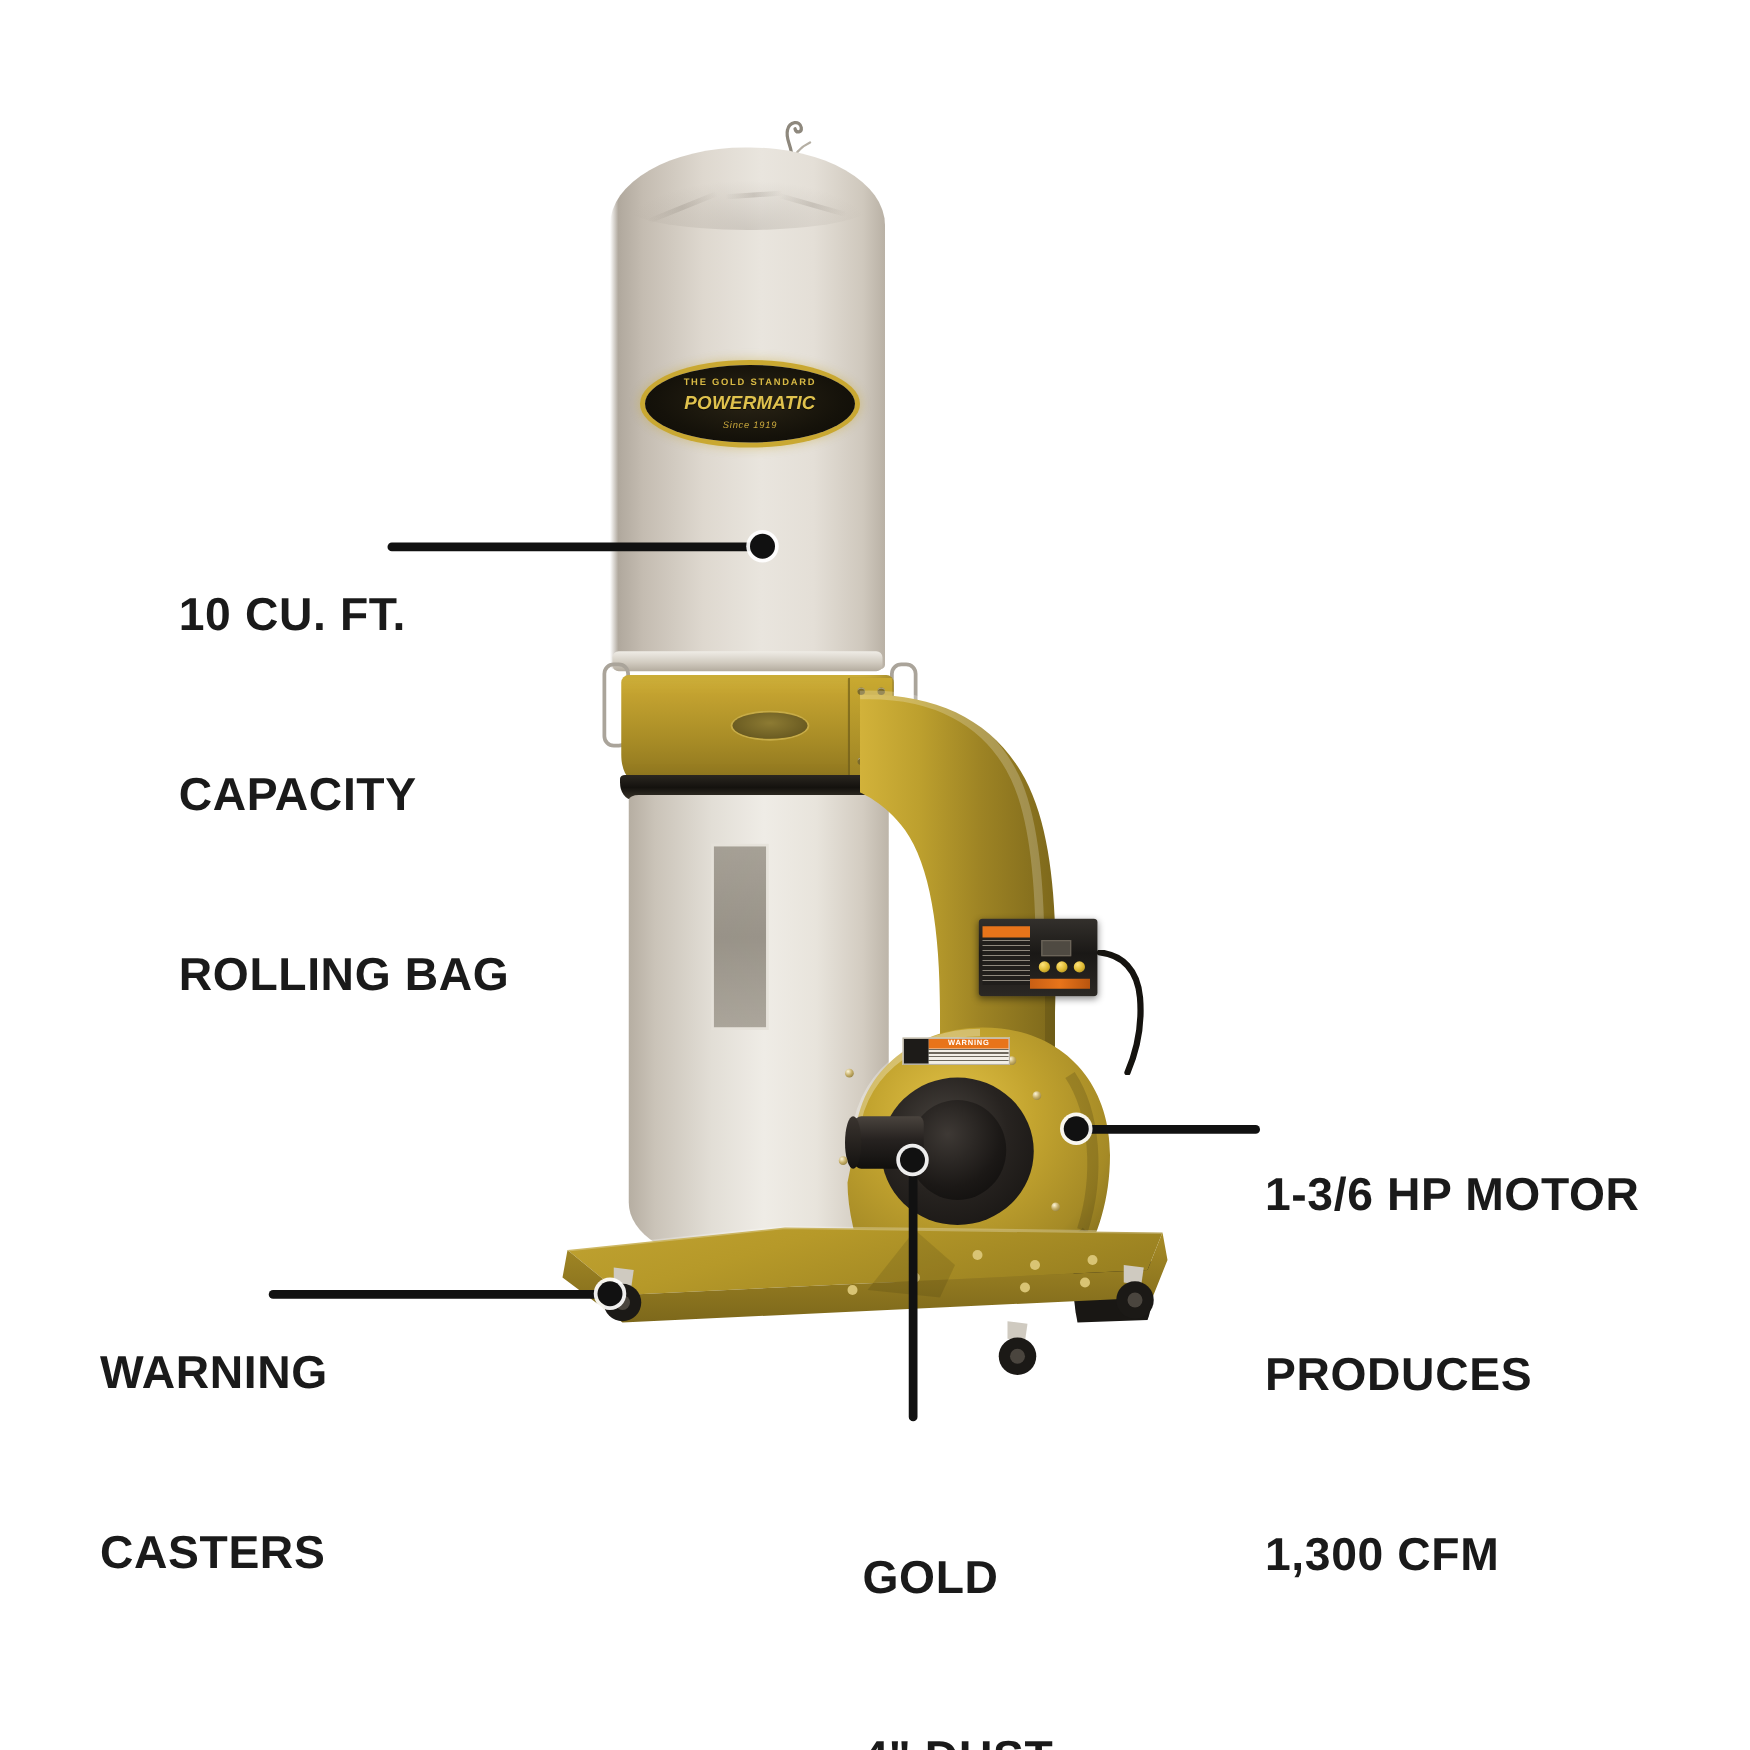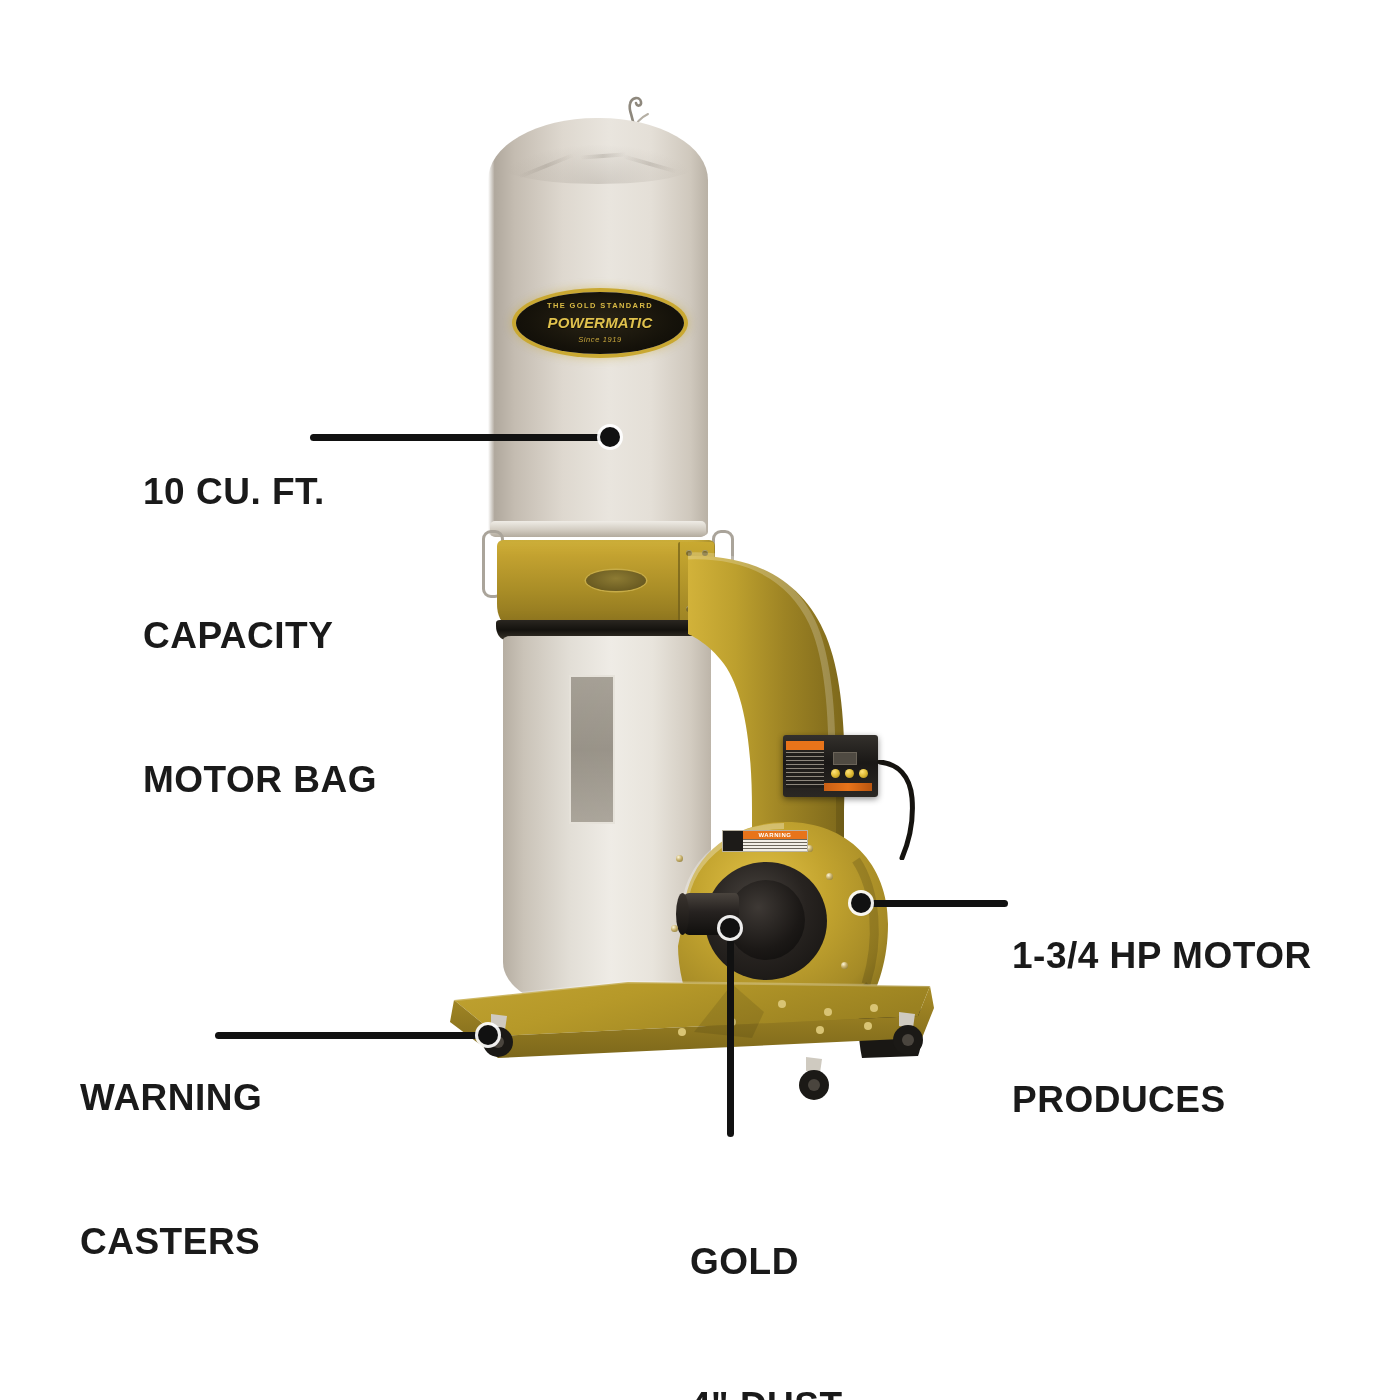--- a/index.html
+++ b/index.html
@@ -537,26 +537,27 @@
 
   <div class="leader leader-h" id="leader-casters"></div>
   <div class="leader-dot" id="leader-casters-dot"></div>
 
   <div class="leader leader-v" id="leader-ports"></div>
   <div class="leader-dot" id="leader-ports-dot"></div>
 
   <div class="callout" id="callout-filter-bag">
     <span class="callout-line">10 CU. FT.</span>
     <span class="callout-line">CAPACITY</span>
-    <span class="callout-line">MOTOR BAG</span>
+    <span class="callout-line">ROLLING BAG</span>
   </div>
 
   <div class="callout" id="callout-motor">
-    <span class="callout-line">1-3/4 HP MOTOR</span>
+    <span class="callout-line">1-3/6 HP MOTOR</span>
     <span class="callout-line">PRODUCES</span>
+    <span class="callout-line">1,300 CFM</span>
   </div>
 
   <div class="callout" id="callout-casters">
     <span class="callout-line">WARNING</span>
     <span class="callout-line">CASTERS</span>
   </div>
 
   <div class="callout" id="callout-ports">
     <span class="callout-line">GOLD</span>
     <span class="callout-line">4" DUST</span>

